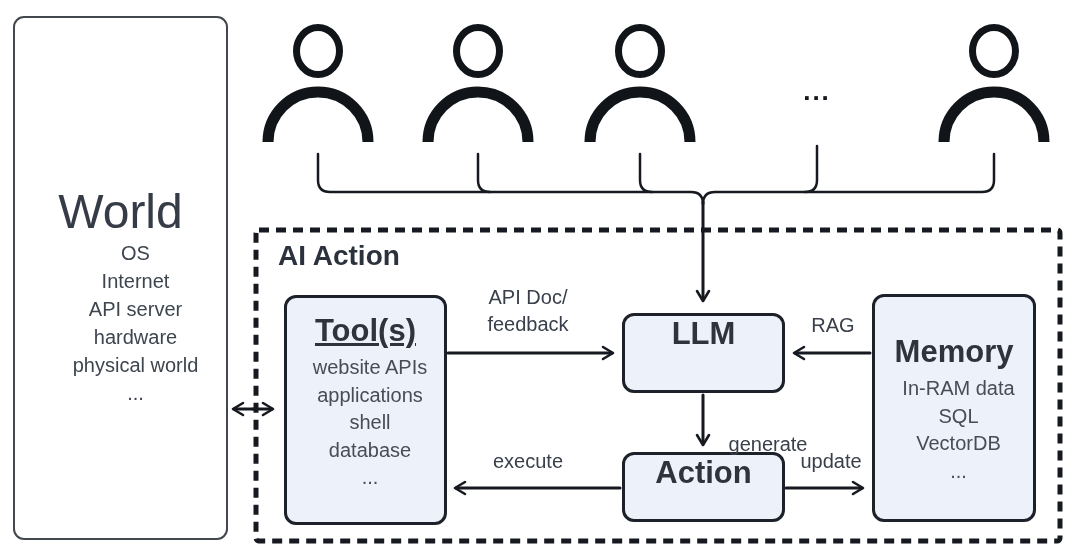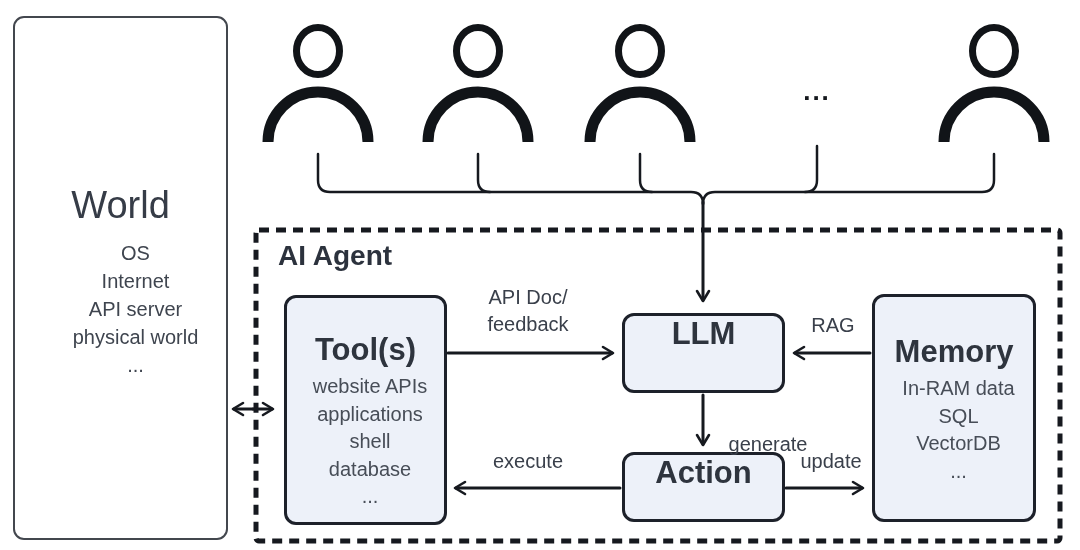--- a/index.html
+++ b/index.html
@@ -3,34 +3,34 @@
 <meta charset="utf-8">
 <style>
   html,body{margin:0;padding:0;}
   body{
     width:1080px;height:550px;position:relative;background:#ffffff;overflow:hidden;
     font-family:"Liberation Sans","DejaVu Sans",sans-serif;color:#363c47;
   }
   .abs{position:absolute;}
   
   #world-box{left:13px;top:16px;width:211px;height:520px;border:2px solid #43474e;border-radius:11px;background:#ffffff;}
-  #world-title{left:0;right:0;top:166px;text-align:center;font-size:38px;font-weight:400;color:#363c47;}
+  #world-title{left:0;right:0;top:166px;text-align:center;font-size:48px;font-weight:400;color:#363c47;}
   #world-items{left:0;right:0;top:221px;text-align:center;font-size:20px;line-height:28px;color:#3f454f;padding-left:30px;}
   
   #users-ellipsis{left:782px;top:76px;width:70px;text-align:center;font-size:26px;font-weight:700;color:#14171c;letter-spacing:2px;}
   
   #agent-label{left:278px;top:240px;font-size:28px;font-weight:700;color:#2c323d;}
   
   .node{background:#edf1f9;border:3px solid #1d212a;border-radius:12px;box-sizing:border-box;text-align:center;}
   #tools-box{left:284px;top:295px;width:163px;height:230px;}
   #llm-box{left:622px;top:313px;width:163px;height:80px;display:flex;justify-content:center;}
   #action-box{left:622px;top:452px;width:163px;height:70px;display:flex;align-items:flex-start;justify-content:center;}
   #memory-box{left:872px;top:294px;width:164px;height:228px;}
   .node-title{font-size:31px;font-weight:700;color:#2e343e;}
-  #tools-box .node-title{margin-top:34px;}
+  #tools-box .node-title{margin-top:15px;text-decoration:underline;}
   #memory-box .node-title{margin-top:37px;}
   .node-items{font-size:20px;line-height:27.5px;color:#474d57;margin-top:5px;padding-left:9px;}
   
   .edge-label{font-size:20px;color:#3a404b;text-align:center;white-space:pre-line;line-height:27px;}
   #label-api-doc{left:438px;top:284px;width:180px;}
   #label-rag{left:791px;top:312px;width:84px;}
   #label-generate{left:713px;top:431px;width:110px;}
   #label-execute{left:458px;top:448px;width:140px;}
   #label-update{left:771px;top:448px;width:120px;}
   
@@ -38,28 +38,29 @@
 </style>
 </head>
 <body>
 
 <div class="abs" id="world-box">
   <div class="abs" id="world-title">World</div>
   <div class="abs" id="world-items">
     <div>OS</div>
     <div>Internet</div>
     <div>API server</div>
+    <div>hardware</div>
     <div>physical world</div>
     <div>...</div>
   </div>
 </div>
 
 <div class="abs" id="users-ellipsis">...</div>
 
-<div class="abs" id="agent-label">AI Agent</div>
+<div class="abs" id="agent-label">AI Action</div>
 
 <div class="abs node" id="tools-box">
   <div class="node-title">Tool(s)</div>
   <div class="node-items">
     <div>website APIs</div>
     <div>applications</div>
     <div>shell</div>
     <div>database</div>
     <div>...</div>
   </div>

